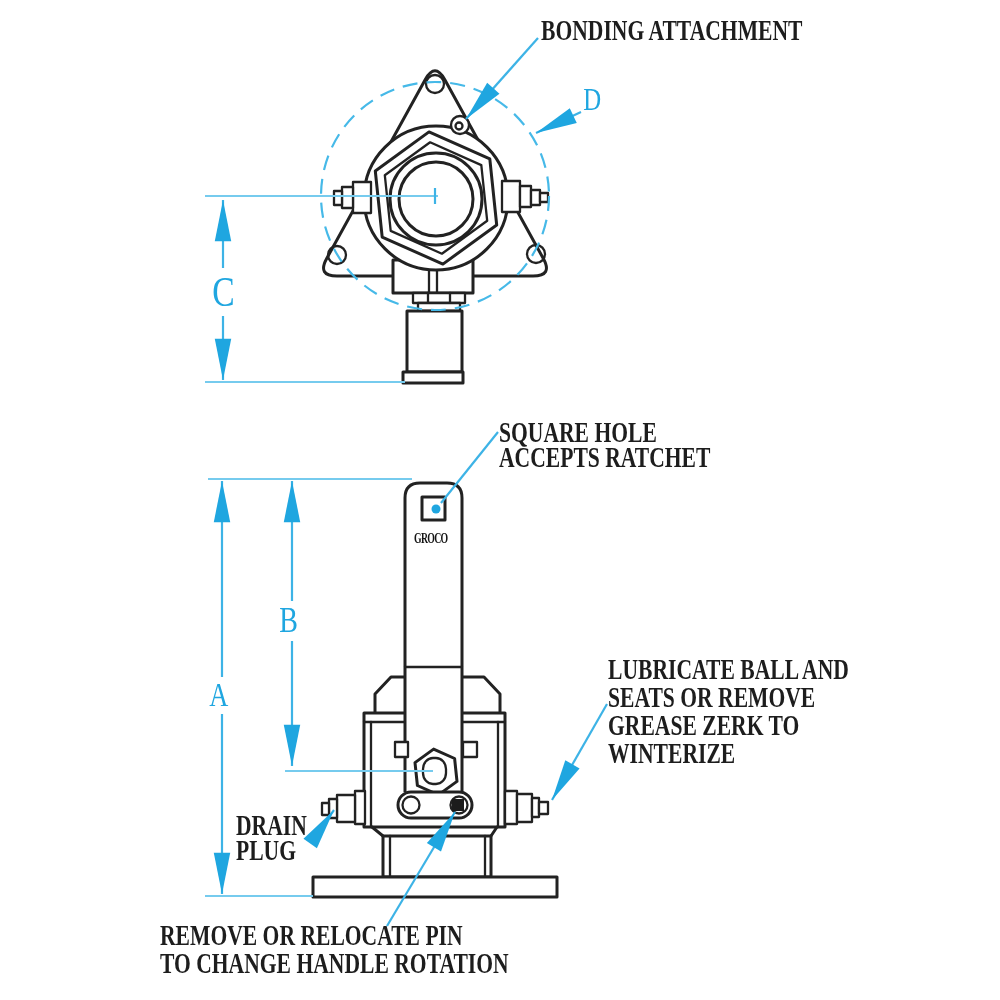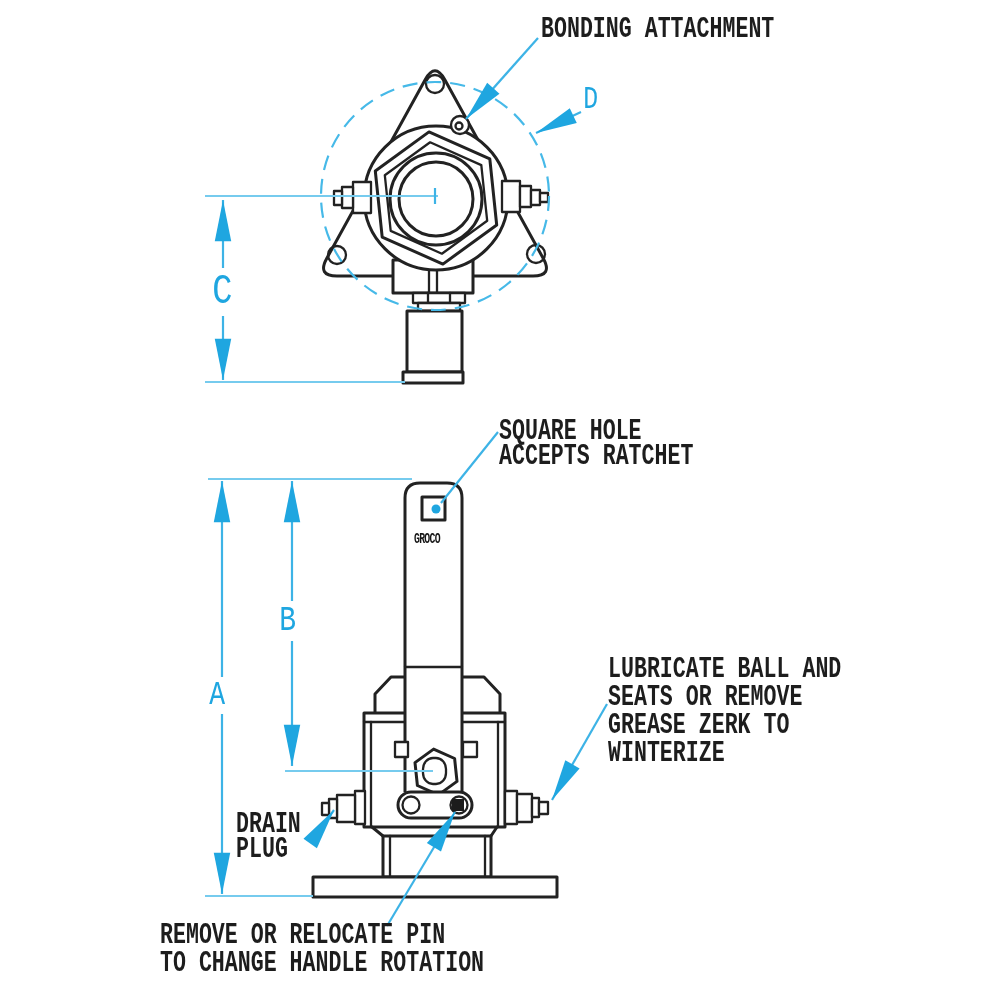--- a/index.html
+++ b/index.html
@@ -1,17 +1,17 @@
 <!DOCTYPE html>
 <html><head>
 <meta charset="utf-8">
 <style>
   html,body{margin:0;padding:0;background:#ffffff;}
   .stage{position:relative;width:1000px;height:1000px;background:#fff;overflow:hidden;
-         font-family:Liberation Mono, monospace;}
+         font-family:Liberation Serif, serif;}
   .stage svg{position:absolute;left:0;top:0;}
   
   .ink{stroke:#222;fill:none;stroke-width:3;stroke-linecap:round;stroke-linejoin:round;}
   .ink2{stroke:#222;fill:none;stroke-width:2.3;stroke-linecap:round;stroke-linejoin:round;}
   .wfill{fill:#fff;stroke:#222;stroke-width:3;stroke-linejoin:round;}
   .wfill2{fill:#fff;stroke:#222;stroke-width:2.3;stroke-linejoin:round;}
   .blk{fill:#1c1c1c;stroke:none;}
   
   .cyl{stroke:#76cbee;fill:none;stroke-width:2;}           
   .cym{stroke:#3db3e6;fill:none;stroke-width:2.2;}         

